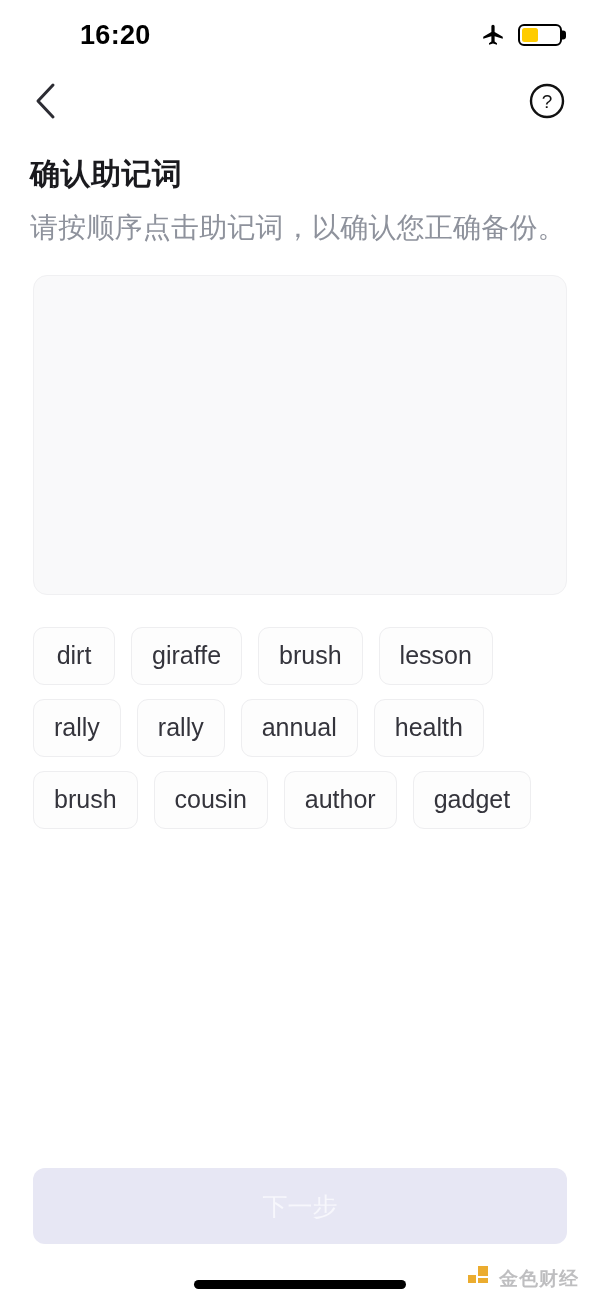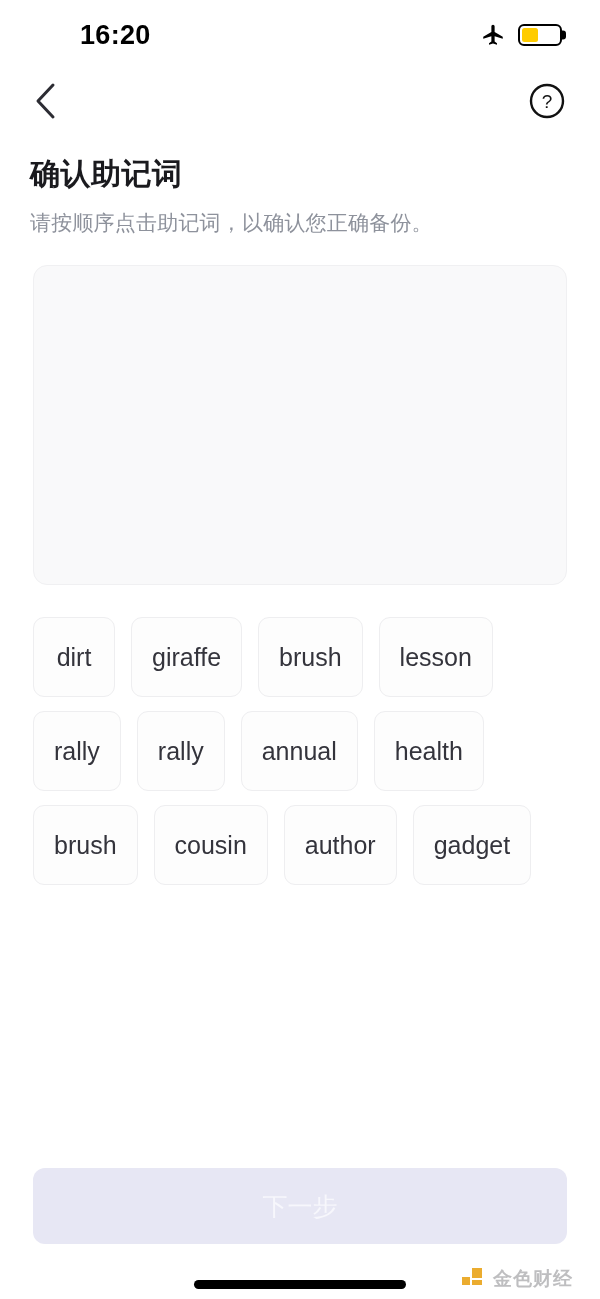--- a/index.html
+++ b/index.html
@@ -91,21 +91,21 @@
   
   .heading-block { padding: 22px 33px 0 30px; }
   .page-title {
     font-size: 30px;
     font-weight: bold;
     color: #1a1a1e;
     letter-spacing: 0.5px;
   }
   .page-subtitle {
     margin-top: 14px;
-    font-size: 21px;
+    font-size: 28px;
     color: #8e929c;
     letter-spacing: 0.2px;
     line-height: 1.35;
   }
 
   
   .answer-panel {
     margin: 28px 33px 0 33px;
     height: 320px;
     background: #f9f9fa;
@@ -115,21 +115,21 @@
 
   
   .word-bank {
     margin: 32px 33px 0 33px;
     display: flex;
     flex-wrap: wrap;
     gap: 14px 16px;
   }
   .word-chip {
     min-width: 82px;
-    height: 80px;
+    height: 58px;
     padding: 0 20px;
     display: flex;
     align-items: center;
     justify-content: center;
     background: #fdfdfd;
     border: 1px solid #eeeef0;
     border-radius: 11px;
     font-size: 25px;
     color: #34343c;
     cursor: pointer;
@@ -159,24 +159,24 @@
     bottom: 10px;
     width: 212px;
     height: 9px;
     background: #000;
     border-radius: 5px;
   }
 
   
   .watermark {
     position: absolute;
-    right: 27px;
+    right: 21px;
     bottom: 7px;
     display: flex;
-    align-items: center;
+    align-items: flex-start;
     gap: 7px;
     opacity: 0.92;
   }
   .watermark-logo { display: block; }
   .watermark-text {
     font-size: 19px;
     font-weight: bold;
     color: #b9b9bb;
     letter-spacing: 1px;
   }

